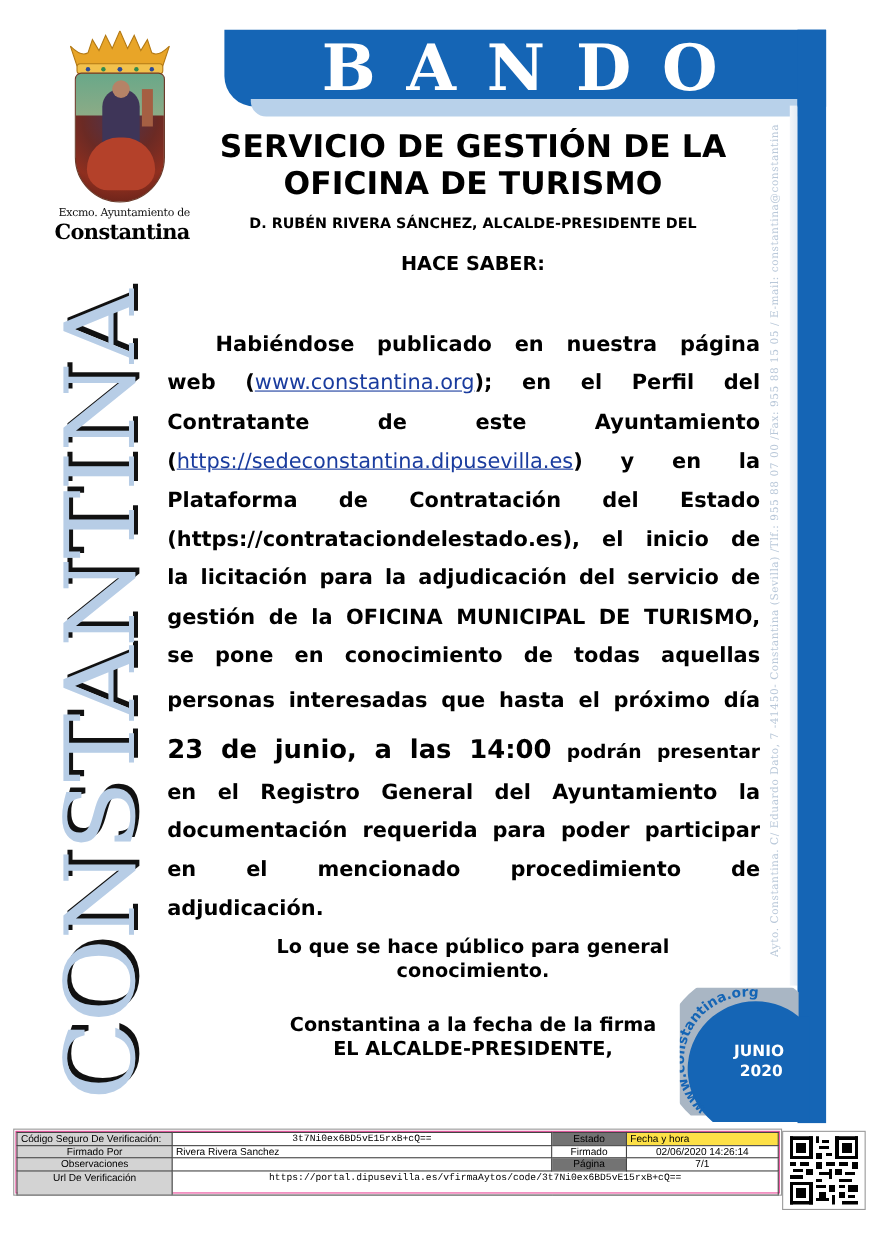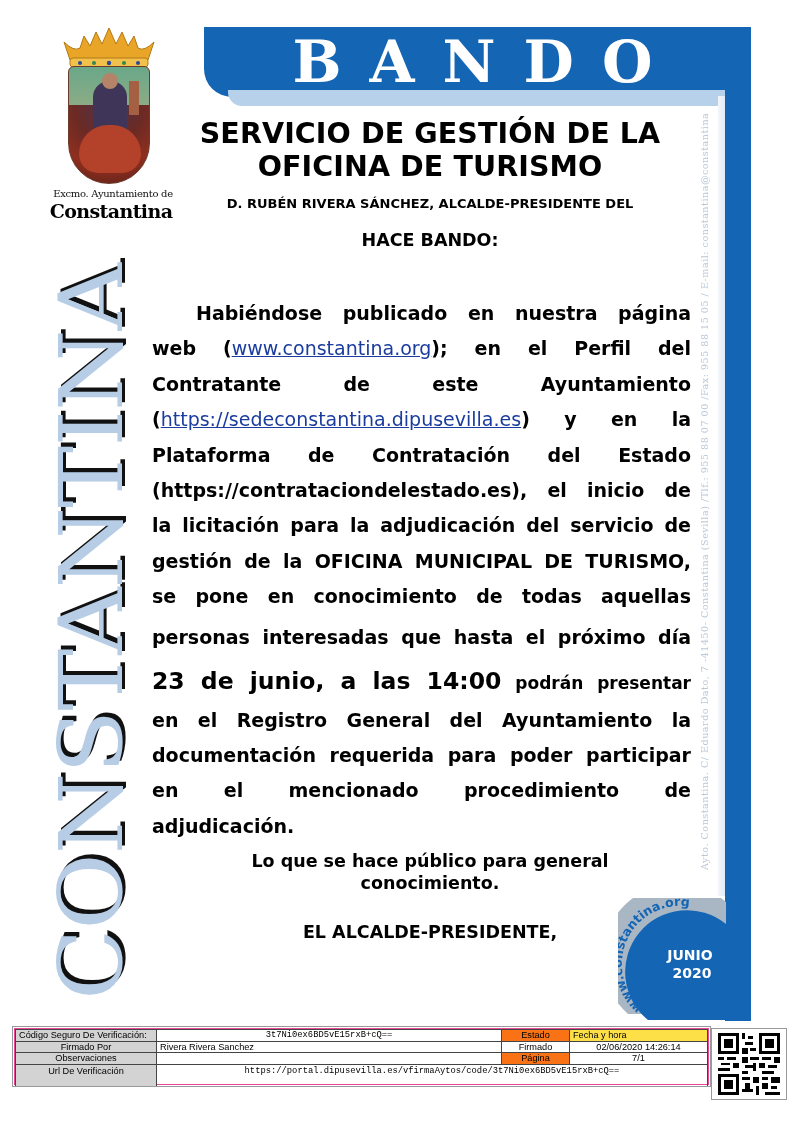--- a/index.html
+++ b/index.html
@@ -113,21 +113,21 @@
 
   
   .badge { position: absolute; left: 618px; top: 898px; width: 118px; height: 122px; }
   .vt { position: absolute; left: 14px; top: 1028px; width: 695px; height: 57px;
     border: 1px solid #ec4899; outline: 1px solid #999; outline-offset: 1px; }
   .vt table { width: 100%; height: 100%; border-collapse: collapse; font-family: "Liberation Sans", sans-serif; font-size: 9.2px; }
   .vt td { border: 1px solid #444; height: 11.5px; padding: 0 3px; line-height: 10px; vertical-align: middle; }
   .vt td.lbl { background: #d3d3d3; text-align: center; width: 141px; }
   .vt td.lbl.left { text-align: left; }
   .vt td.mono { font-family: "Liberation Mono", monospace; text-align: center; font-size: 8.8px; }
-  .vt td.hdr { background: #f97316; text-align: center; width: 68px; }
+  .vt td.hdr { background: #737373; text-align: center; width: 68px; }
   .vt td.hdr2 { background: #fde047; text-align: left; width: 138px; }
   .vt td.c { text-align: center; }
   .vt tr.url td { height: 22px; vertical-align: top; padding-top: 1px; }
   .qr { position: absolute; left: 711px; top: 1028px; width: 76px; height: 72px;
     border: 1px solid #999; background: #fff; display: flex; align-items: center; justify-content: center; }
 </style>
 </head>
 <body>
 
 <div class="frame-top"></div>
@@ -160,21 +160,21 @@
 
 <div class="vertical-town">CONSTANTINA</div>
 
 <div class="heading">
   <div>SERVICIO DE GESTIÓN DE LA</div>
   <div>OFICINA DE TURISMO</div>
 </div>
 <div class="subheading">
   <div>D. RUBÉN RIVERA SÁNCHEZ, ALCALDE-PRESIDENTE DEL</div>
 </div>
-<div class="hace-saber">HACE BANDO:</div>
+<div class="hace-saber">HACE SABER:</div>
 
 <div class="body-text">
   <span class="line indent">Habiéndose publicado en  nuestra página</span>
   <span class="line"><span>web (</span><a class="link">www.constantina.org</a><span>);  en el Perfil del</span></span>
   <span class="line">Contratante de este Ayuntamiento</span>
   <span class="line"><span>(</span><a class="link">https://sedeconstantina.dipusevilla.es</a><span>) y en la</span></span>
   <span class="line">Plataforma de Contratación del Estado</span>
   <span class="line">(https://contrataciondelestado.es), el inicio de</span>
   <span class="line">la licitación para la adjudicación del  servicio de</span>
   <span class="line">gestión de la OFICINA MUNICIPAL DE TURISMO,</span>
@@ -185,20 +185,21 @@
   <span class="line">documentación requerida para poder participar</span>
   <span class="line">en el mencionado procedimiento de</span>
   <span class="line last">adjudicación.</span>
 </div>
 
 <div class="closing">
   <div>Lo que se hace público para general</div>
   <div>conocimiento.</div>
 </div>
 <div class="signoff">
+  <div>Constantina a la fecha de la firma</div>
   <div>EL ALCALDE-PRESIDENTE,</div>
 </div>
 
 <svg class="badge" viewBox="0 0 118 122">
   <defs>
     <path id="ringPath" d="M 24 110 A 48 48 0 0 1 100 22"></path>
   </defs>
   <path d="M 10 116 A 60 60 0 0 1 108 4 L 108 30 A 38 38 0 0 0 34 116 Z" fill="#a9b6c4"></path>
   <path d="M 30 122 A 46 46 0 0 1 108 26 L 118 26 L 118 122 Z" fill="#1565b5"></path>
   <text font-family="DejaVu Sans, sans-serif" font-weight="bold" font-size="12.5" fill="#1565b5">

